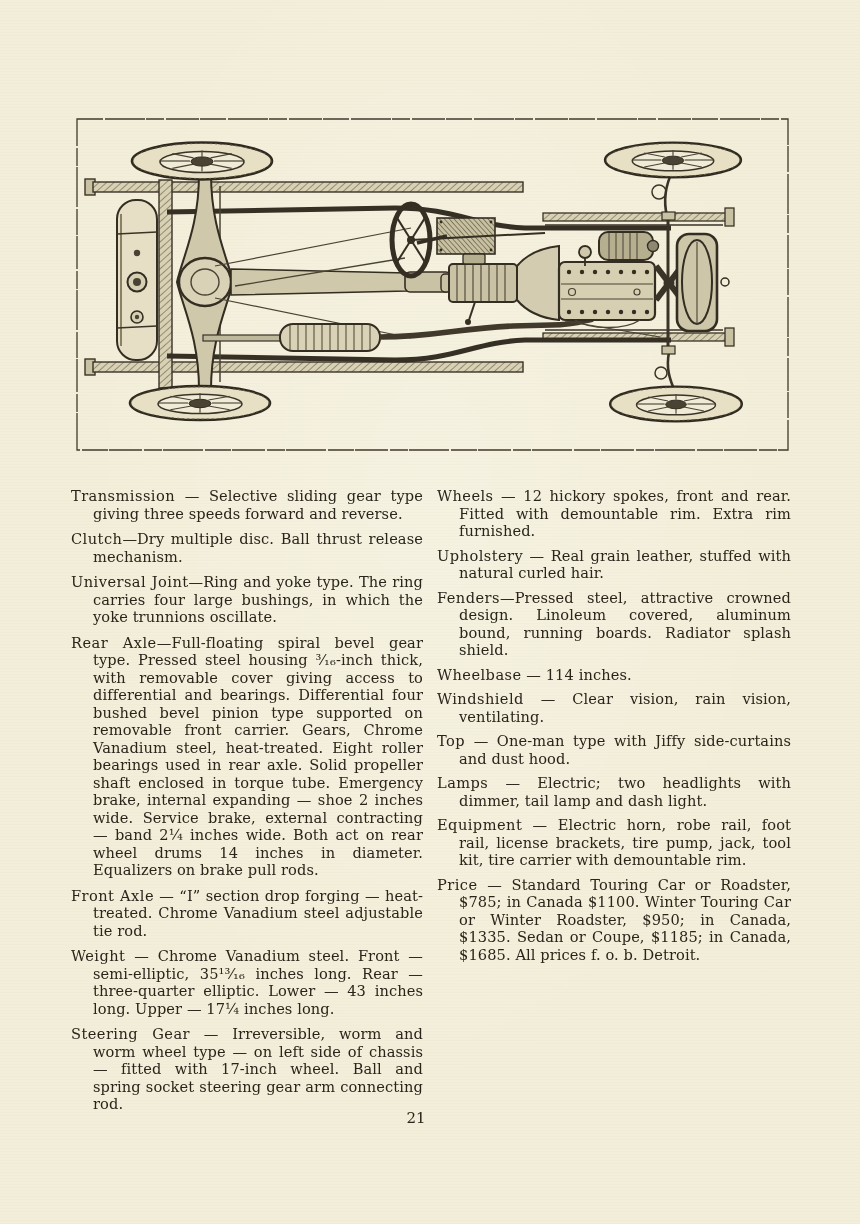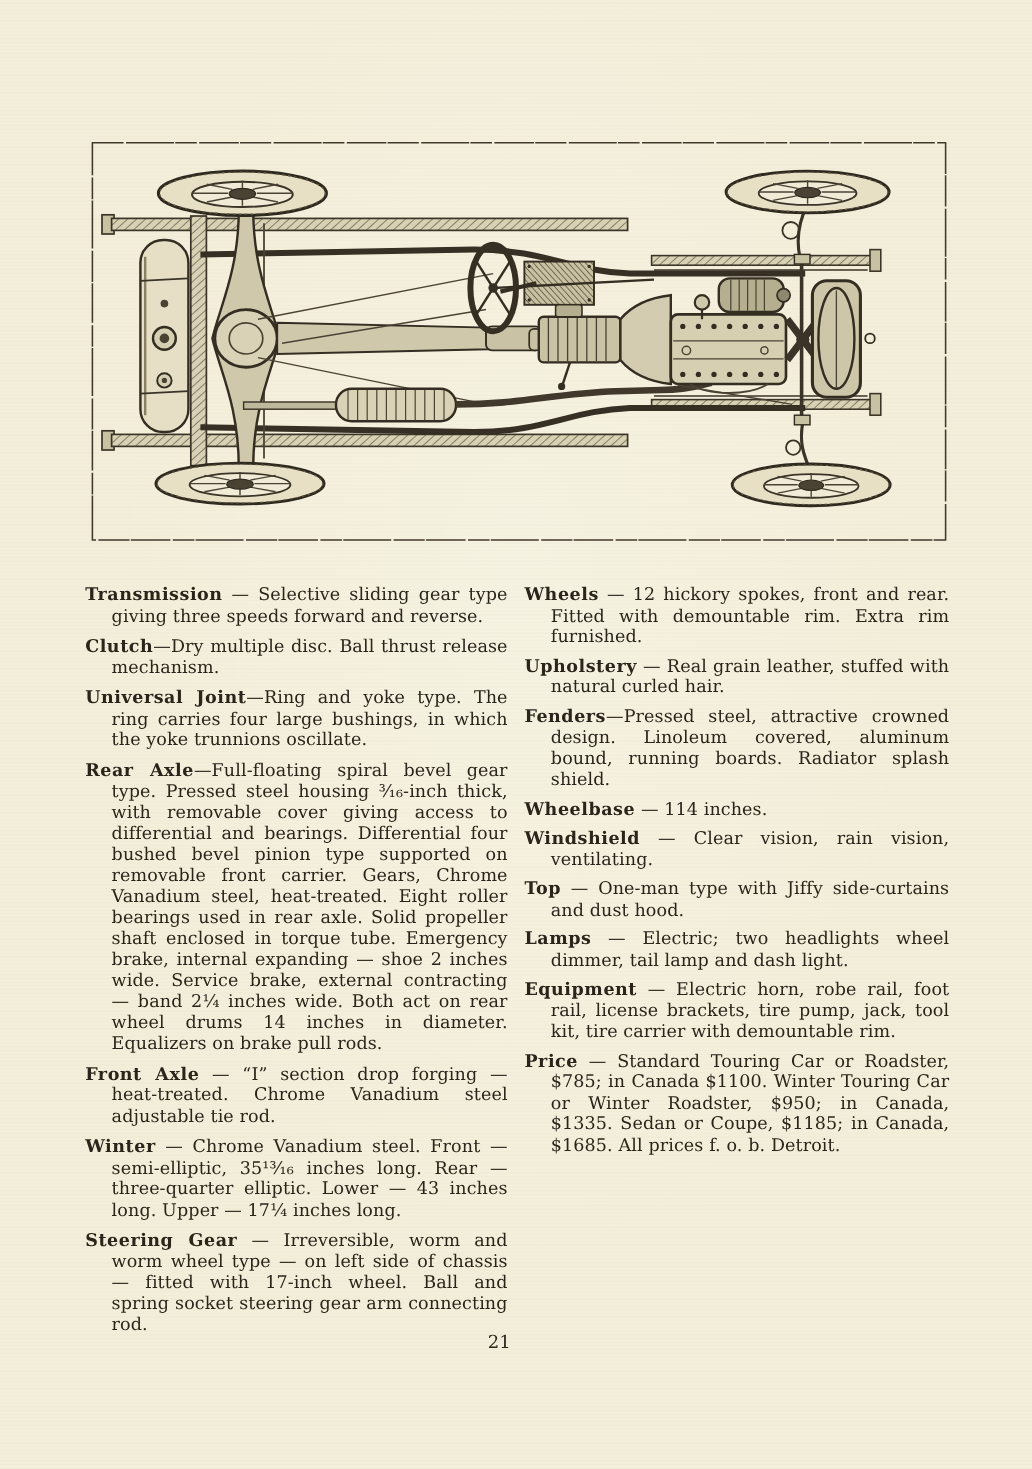--- a/index.html
+++ b/index.html
@@ -26,21 +26,21 @@
     text-align:justify;
     letter-spacing:0.1px;
   }
   .col-left{left:71px;width:352px;}
   .col-right{left:437px;width:354px;}
   .spec{
     margin:0 0 8px 0;
     padding-left:22px;text-indent:-22px;
   }
   .col-right .spec{margin-bottom:7px;}
-  .term{font-weight:bold;letter-spacing:0.45px;}
+  .term{font-weight:normal;letter-spacing:0.45px;}
   .pageno{
     position:absolute;top:1089px;left:396px;width:40px;
     text-align:center;font-size:15px;color:#2a241b;margin-top:20px;
   }
 </style>
 </head>
 <body>
 
 <div class="page">
 
@@ -229,30 +229,30 @@
       <use href="#wheel" transform="translate(601,288) scale(0.94,0.94)"></use>
     </svg>
   </div>
 
   <div class="col col-left">
     <p class="spec"><span class="term">Transmission</span><span> — Selective sliding gear type giving three speeds forward and reverse.</span></p>
     <p class="spec"><span class="term">Clutch</span><span>—Dry multiple disc.  Ball thrust release mechanism.</span></p>
     <p class="spec"><span class="term">Universal Joint</span><span>—Ring and yoke type.  The ring carries four large bushings, in which the yoke trunnions oscillate.</span></p>
     <p class="spec"><span class="term">Rear Axle</span><span>—Full-floating spiral bevel gear type.  Pressed steel housing ³⁄₁₆-inch thick, with removable cover giving access to differential and bearings.  Differential four bushed bevel pinion type supported on removable front carrier.  Gears, Chrome Vanadium steel, heat-treated.  Eight roller bearings used in rear axle.  Solid propeller shaft enclosed in torque tube.  Emergency brake, internal expanding — shoe 2 inches wide.  Service brake, external contracting — band 2¼ inches wide.  Both act on rear wheel drums 14 inches in diameter.  Equalizers on brake pull rods.</span></p>
     <p class="spec"><span class="term">Front Axle</span><span> — “I” section drop forging — heat-treated.  Chrome Vanadium steel adjustable tie rod.</span></p>
-    <p class="spec"><span class="term">Winter</span><span> — Chrome Vanadium steel.  Front — semi-elliptic, 35¹³⁄₁₆ inches long.  Rear — three-quarter elliptic.  Lower — 43 inches long.  Upper — 17¼ inches long.</span></p>
+    <p class="spec"><span class="term">Weight</span><span> — Chrome Vanadium steel.  Front — semi-elliptic, 35¹³⁄₁₆ inches long.  Rear — three-quarter elliptic.  Lower — 43 inches long.  Upper — 17¼ inches long.</span></p>
     <p class="spec"><span class="term">Steering Gear</span><span> — Irreversible, worm and worm wheel type — on left side of chassis — fitted with 17-inch wheel.  Ball and spring socket steering gear arm connecting rod.</span></p>
   </div>
 
   <div class="col col-right">
     <p class="spec"><span class="term">Wheels</span><span> — 12 hickory spokes, front and rear.  Fitted with demountable rim.  Extra rim furnished.</span></p>
     <p class="spec"><span class="term">Upholstery</span><span> — Real grain leather, stuffed with natural curled hair.</span></p>
     <p class="spec"><span class="term">Fenders</span><span>—Pressed steel, attractive crowned design.  Linoleum covered, aluminum bound, running boards.  Radiator splash shield.</span></p>
     <p class="spec"><span class="term">Wheelbase</span><span> — 114 inches.</span></p>
     <p class="spec"><span class="term">Windshield</span><span> — Clear vision, rain vision, ventilating.</span></p>
     <p class="spec"><span class="term">Top</span><span> — One-man type with Jiffy side-curtains and dust hood.</span></p>
-    <p class="spec"><span class="term">Lamps</span><span> — Electric; two headlights wheel dimmer, tail lamp and dash light.</span></p>
+    <p class="spec"><span class="term">Lamps</span><span> — Electric; two headlights with dimmer, tail lamp and dash light.</span></p>
     <p class="spec"><span class="term">Equipment</span><span> — Electric horn, robe rail, foot rail, license brackets, tire pump, jack, tool kit, tire carrier with demountable rim.</span></p>
     <p class="spec"><span class="term">Price</span><span> — Standard Touring Car or Roadster, $785; in Canada $1100.  Winter Touring Car or Winter Roadster, $950; in Canada, $1335.  Sedan or Coupe, $1185; in Canada, $1685. All prices f. o. b. Detroit.</span></p>
   </div>
 
   <div class="pageno">21</div>
 </div>
 
 </body></html>

